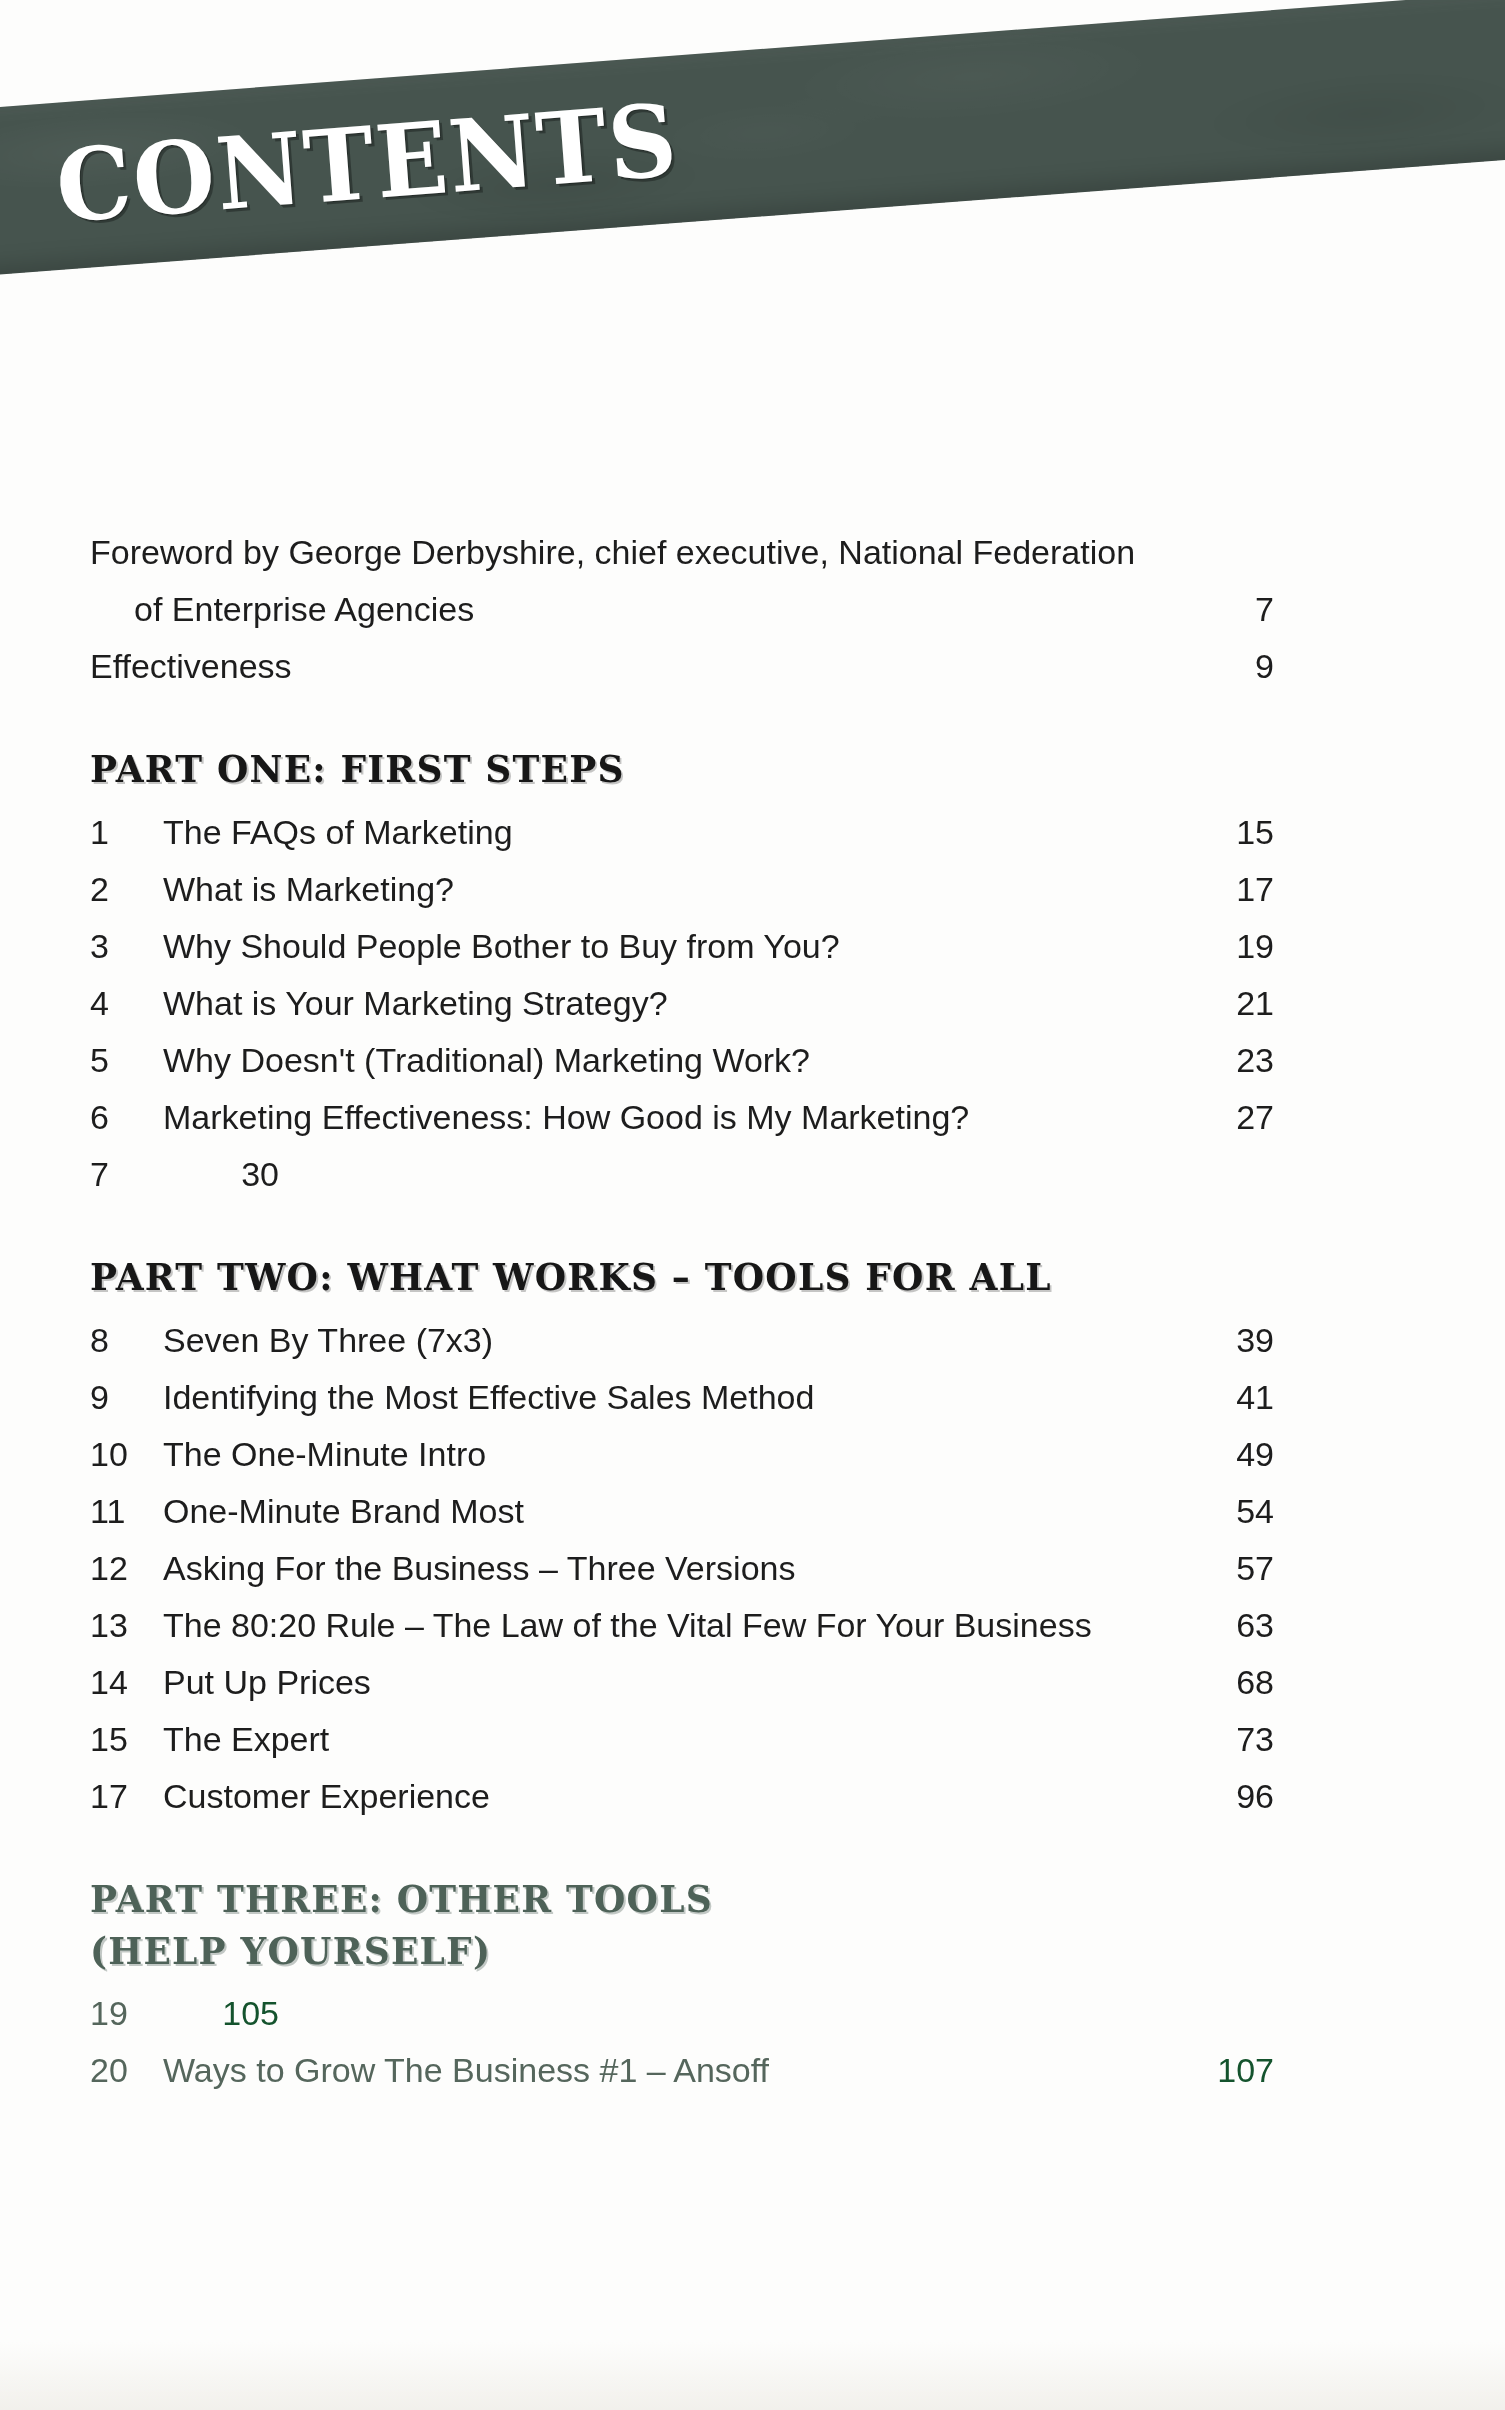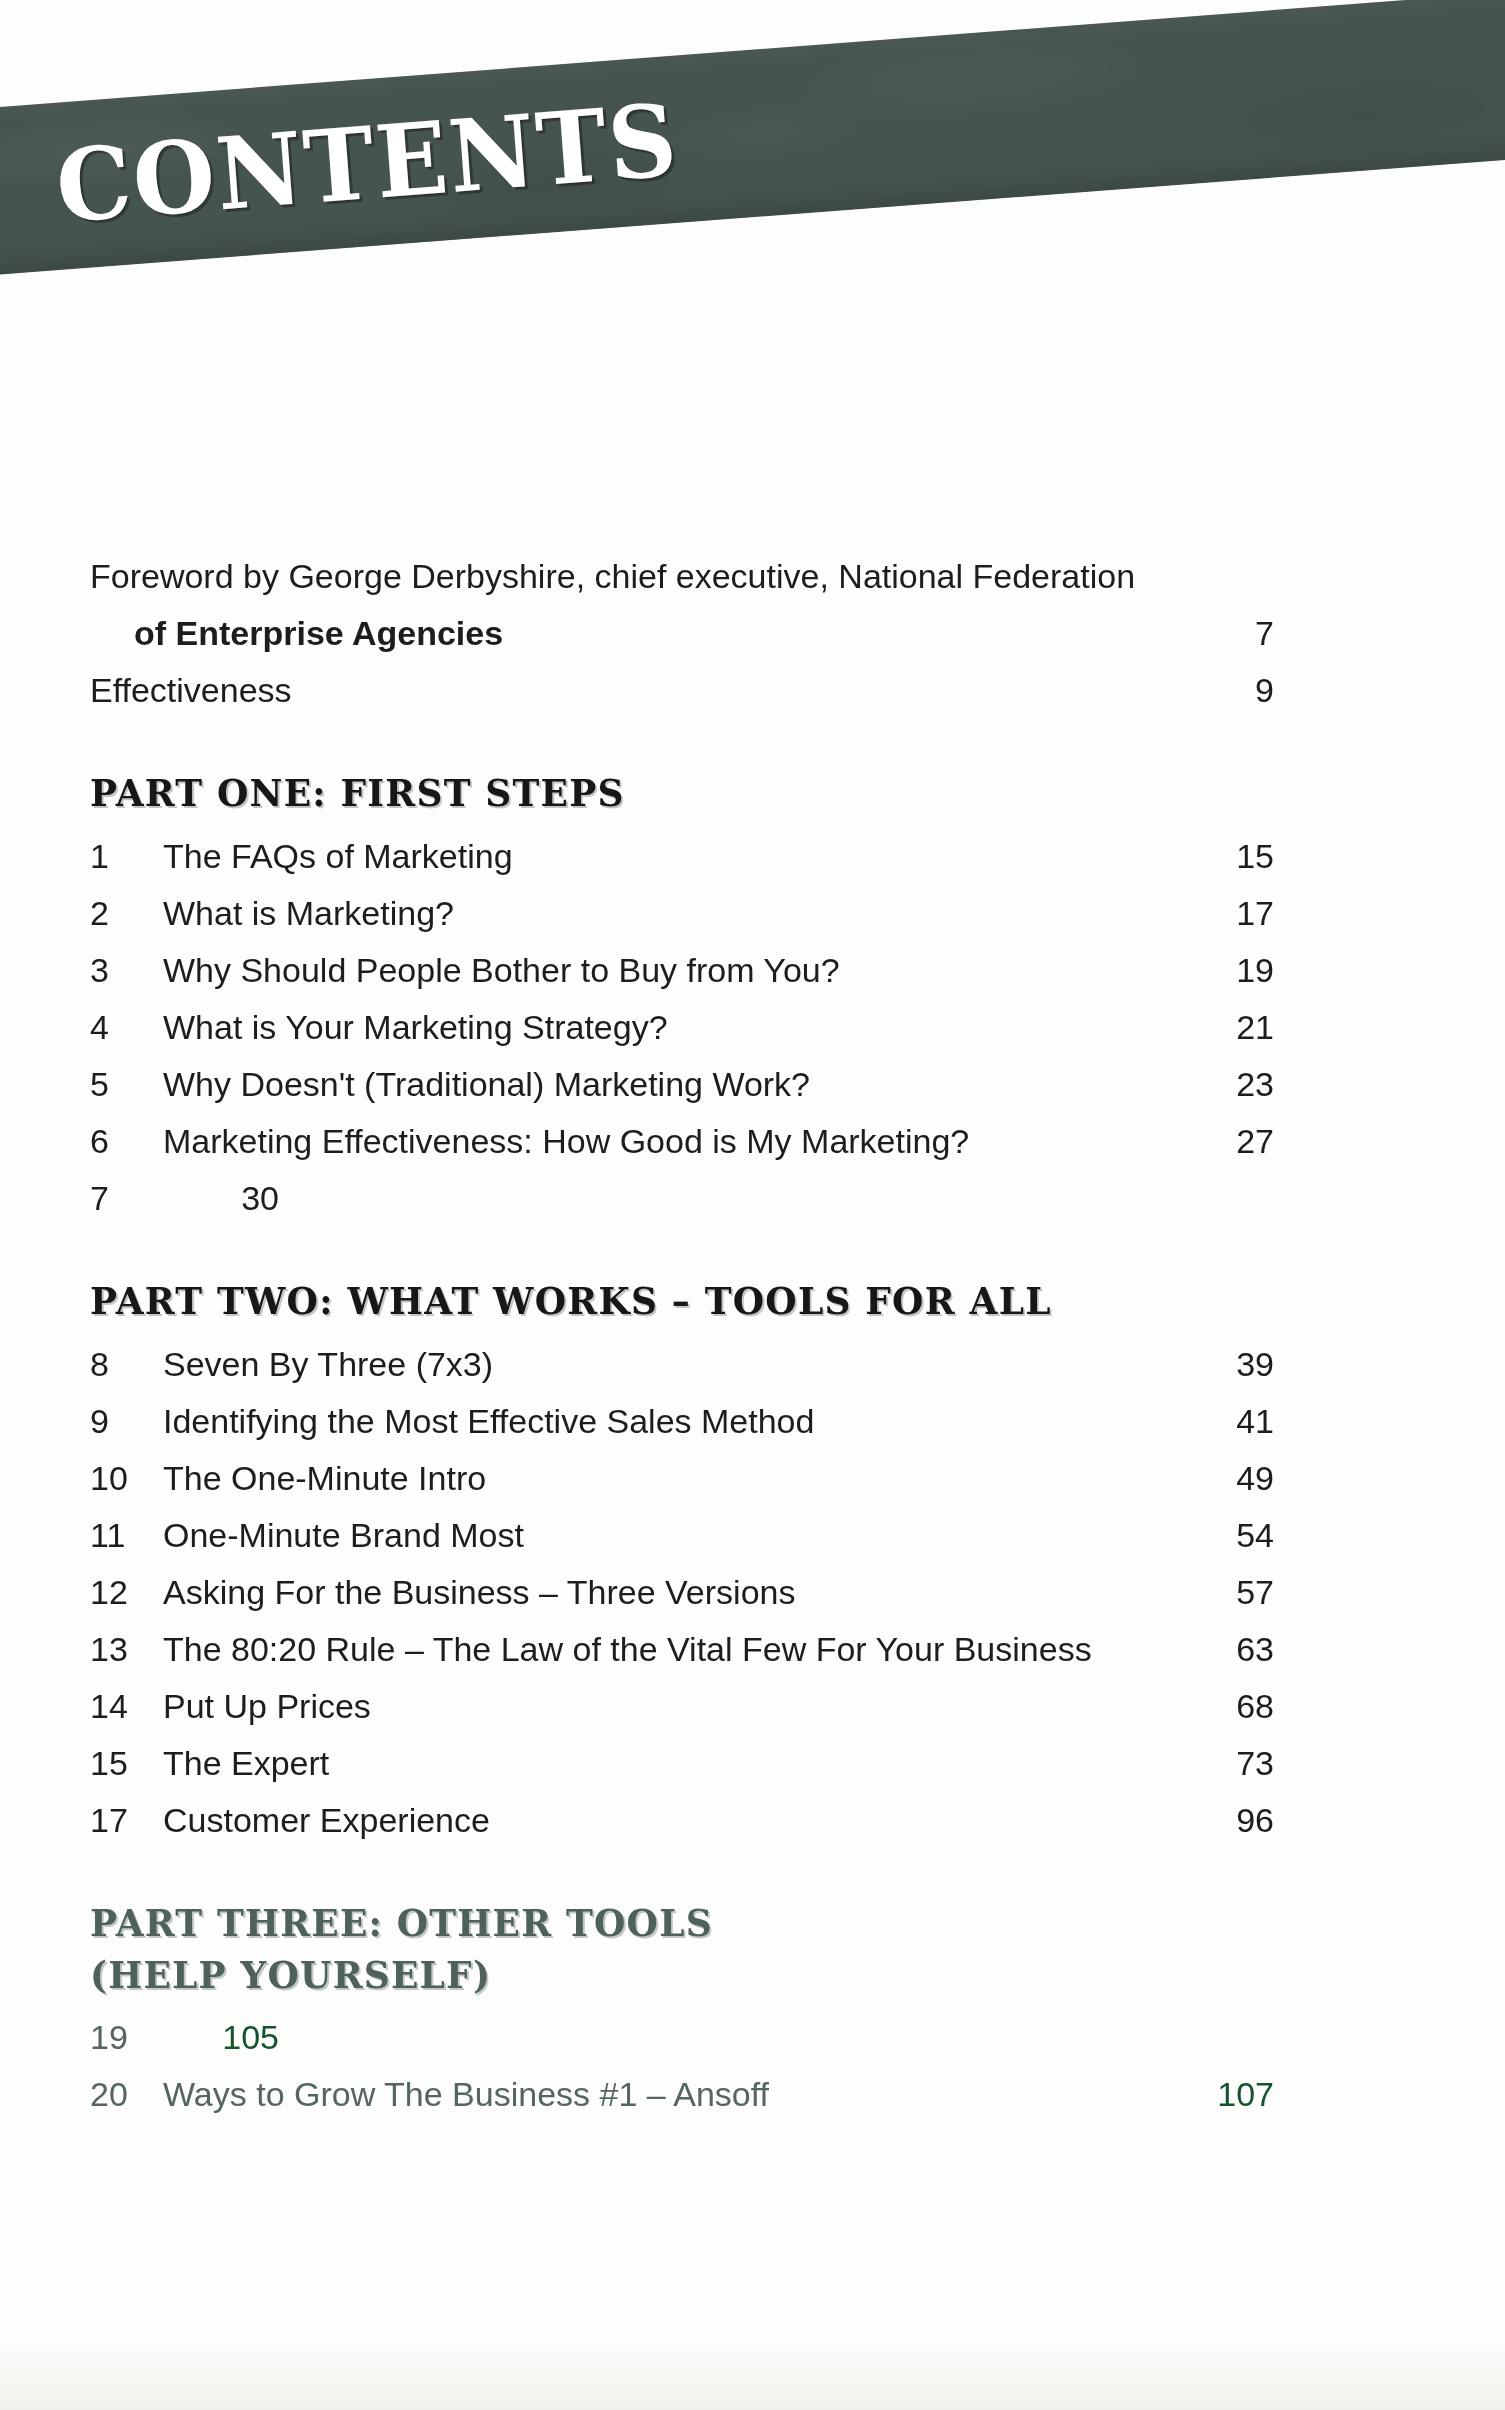--- a/index.html
+++ b/index.html
@@ -79,21 +79,21 @@
     text-shadow:
        2.9px 2.9px 0 rgba(0,0,0,0.30),
        1px 1px 0 rgba(0,0,0,0.22);
     transform: scaleY(1.06);
   }
 
   
   #toc {
     position: absolute;
     left: 90px;
-    top: 548px;
+    top: 524px;
     width: 1184px;
   }
 
   .row {
     display: flex;
     align-items: baseline;
     font-size: 34px;
     line-height: 57px;
     color: #1d1d1d;
     white-space: nowrap;
@@ -104,21 +104,21 @@
   }
   .row .title {
     flex: 1 1 auto;
     overflow: hidden;
   }
   .row .pg {
     flex: 0 0 116px;
     text-align: right;
   }
   .row.front .title { padding-left: 0; }
-  .row.cont .title { padding-left: 44px; font-weight: bold; }
+  .row.cont .title { padding-left: 44px; }
 
   
   .part {
     font-family: "DejaVu Serif", "Liberation Serif", serif;
     font-weight: 700;
     font-size: 36px;
     line-height: 52px;
     letter-spacing: 1.2px;
     color: #171717;
     white-space: nowrap;

